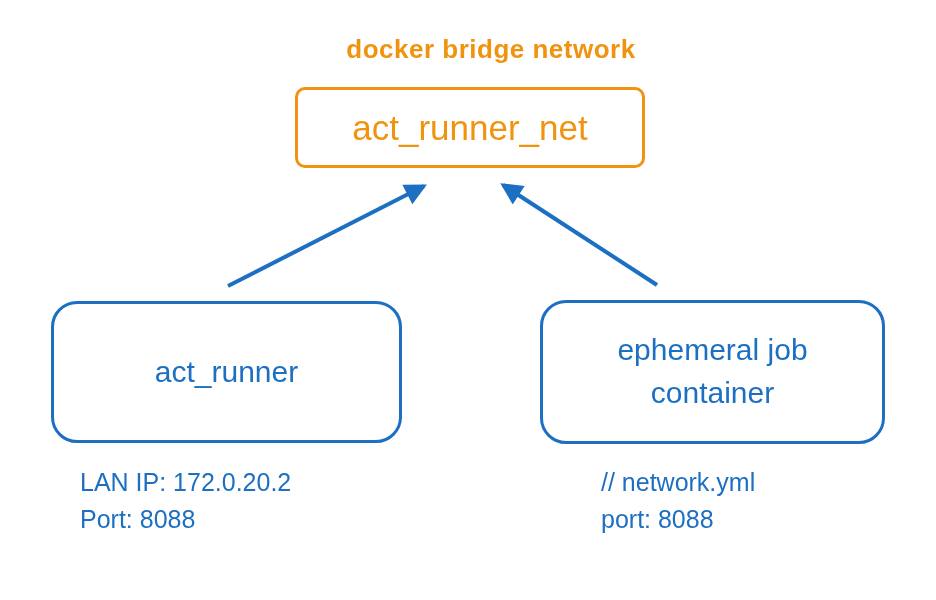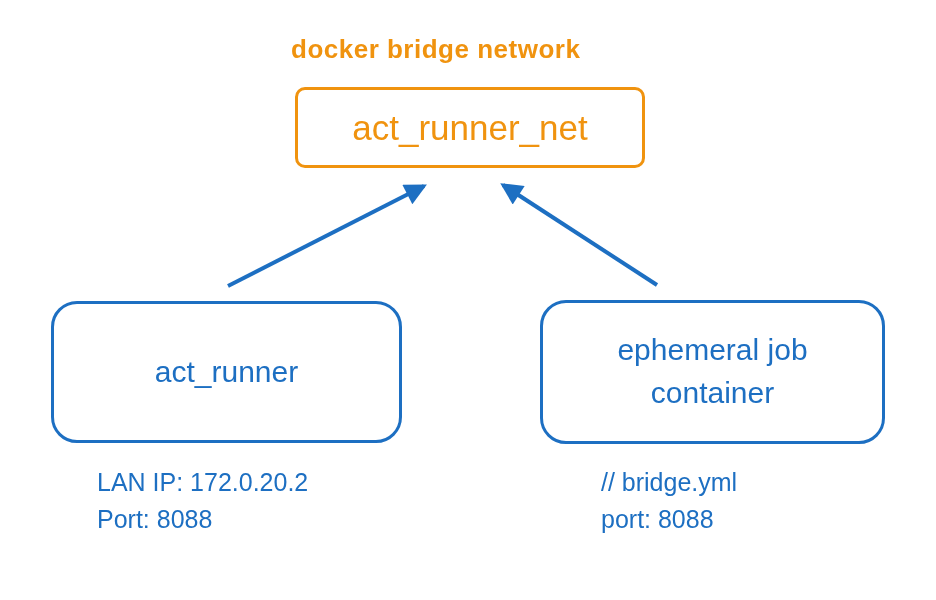--- a/index.html
+++ b/index.html
@@ -17,20 +17,21 @@
     position:relative;width:936px;height:600px;background:var(--bg,#fff);
   }
   .connectors{
     position:absolute;left:0;top:0;width:936px;height:600px;
     pointer-events:none;
   }
   .connectors line{stroke:var(--blue,#1D6FC2);stroke-width:4;}
   .connectors marker path{fill:var(--blue,#1D6FC2);}
   .net-label{
     position:absolute;left:291px;top:34px;width:400px;
+    text-align:center;
     color:var(--orange,#F0930F);
     font-size:26px;font-weight:600;letter-spacing:.5px;
   }
   .node{
     position:absolute;display:flex;align-items:center;justify-content:center;
     background:#fff;text-align:center;
   }
   .node-network{
     left:295px;top:87px;width:350px;height:81px;
     border:3.5px solid var(--orange,#F0930F);border-radius:10px;
@@ -44,21 +45,21 @@
   .node-job{
     left:540px;top:300px;width:345px;height:144px;
     border:3px solid var(--blue,#1D6FC2);border-radius:26px;
     color:var(--blue,#1D6FC2);font-size:30px;font-weight:500;
     flex-direction:column;line-height:1.42;
   }
   .info{
     position:absolute;color:var(--blue,#1D6FC2);
     font-size:25px;line-height:37px;font-weight:500;
   }
-  .info-runner{left:97px;top:464px;}
+  .info-runner{left:80px;top:464px;}
   .info-job{left:601px;top:464px;}
   .info span{display:block;}
 </style>
 </head>
 <body>
 
 <div class="canvas">
 
   <svg class="connectors" width="936" height="600" viewBox="0 0 936 600" aria-hidden="true">
     <defs>
@@ -84,17 +85,17 @@
     <span>ephemeral job</span>
     <span>container</span>
   </div>
 
   <div class="info info-runner">
     <span>LAN IP: 172.0.20.2</span>
     <span>Port: 8088</span>
   </div>
 
   <div class="info info-job">
-    <span>// bridge.yml</span>
+    <span>// network.yml</span>
     <span>port: 8088</span>
   </div>
 
 </div>
 
 </body></html>

